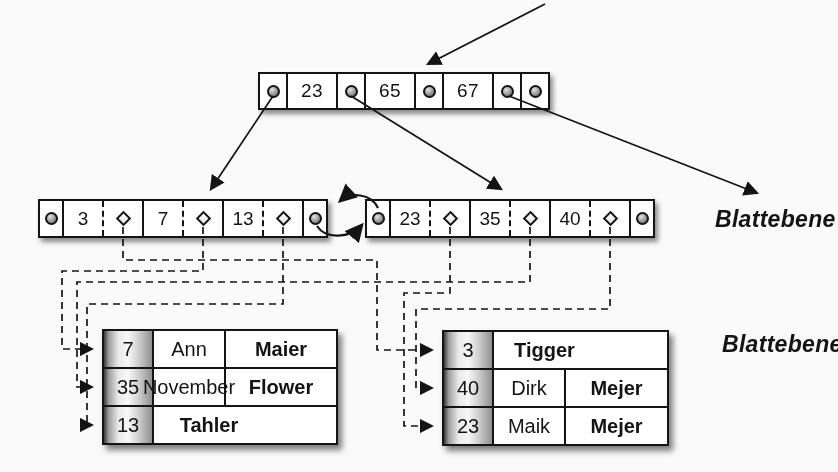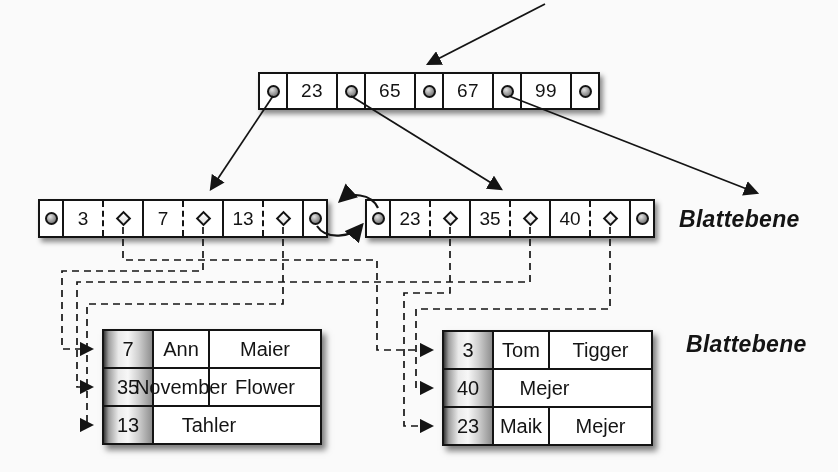--- a/index.html
+++ b/index.html
@@ -64,33 +64,33 @@
   }
   .trow{display:flex;height:38px;border-bottom:2px solid #141414;}
   .table .trow:last-child{height:36px;border-bottom:none;}
   .tkey{
     width:50px;display:flex;align-items:center;justify-content:center;
     border-right:2px solid #141414;
     font-size:20px;font-weight:500;
     background:linear-gradient(90deg,#3a3a3a 0%,#9f9f9f 10%,#e9e9e9 30%,#f7f7f7 50%,#cfcfcf 72%,#8f8f8f 100%);
   }
   .tname{
-    width:56px;display:flex;align-items:center;justify-content:center;
+    width:72px;display:flex;align-items:center;justify-content:center;
     border-right:2px solid #141414;font-size:20px;font-weight:500;
   }
   .tsur{
     width:110px;display:flex;align-items:center;justify-content:center;
-    font-size:20px;font-weight:400;
+    font-size:20px;font-weight:700;
   }
   .table.right .tsur{width:101px;}
 
   
   .side-label{
     position:absolute;font-size:23px;font-style:italic;font-weight:600;
-    letter-spacing:0.3px;white-space:nowrap;
+    letter-spacing:0.3px;white-space:nowrap;margin-left:36px;
   }
 
   
   #overlay{
     position:absolute;left:0;top:0;width:838px;height:472px;
     pointer-events:none;z-index:5;
   }
 </style>
 </head>
 <body>
@@ -106,21 +106,20 @@
         <div class="circle"></div>
       </div>
     <div class="key-cell">65</div>
     <div class="ptr-cell">
         <div class="circle"></div>
       </div>
     <div class="key-cell">67</div>
     <div class="ptr-cell">
         <div class="circle"></div>
       </div>
-    <div class="key-cell">99</div>
     <div class="ptr-cell">
         <div class="circle"></div>
       </div>
   </div>
 
   <div class="node leaf" style="left:38px;top:199px;">
     <div class="ptr-cell">
         <div class="circle"></div>
       </div>
     <div class="group">
@@ -186,25 +185,25 @@
     </div>
     <div class="trow">
       <div class="tkey">13</div>
       <div class="tsur">Tahler</div>
     </div>
   </div>
 
   <div class="table right" style="left:442px;top:330px;">
     <div class="trow">
       <div class="tkey">3</div>
-      <div class="tname">Tom</div>
       <div class="tsur">Tigger</div>
     </div>
     <div class="trow">
       <div class="tkey">40</div>
+      <div class="tname">Dirk</div>
       <div class="tsur">Mejer</div>
     </div>
     <div class="trow">
       <div class="tkey">23</div>
       <div class="tname">Maik</div>
       <div class="tsur">Mejer</div>
     </div>
   </div>
 
   <div class="side-label" style="left:679px;top:206px;">Blattebene</div>

